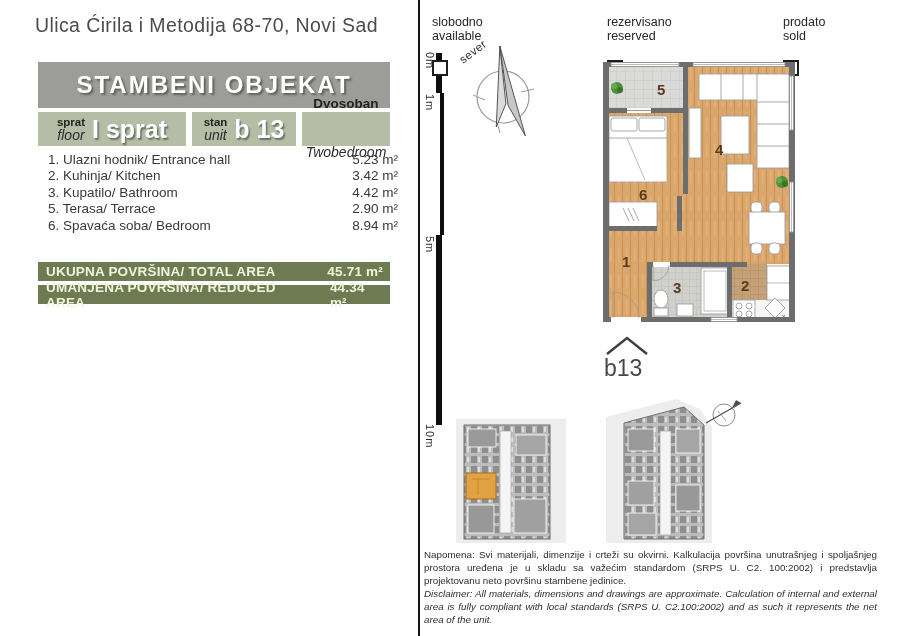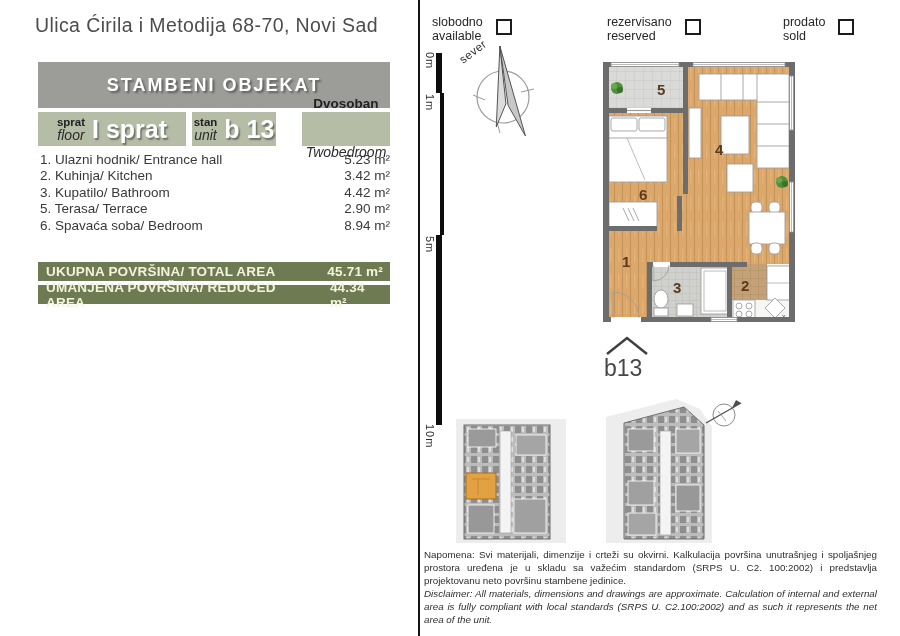--- a/index.html
+++ b/index.html
@@ -5,53 +5,53 @@
   * { margin:0; padding:0; box-sizing:border-box; }
   html,body { width:900px; height:636px; background:#ffffff; overflow:hidden;
               font-family:"Liberation Sans", sans-serif; }
   #canvas { position:relative; width:900px; height:636px; background:#fff; }
 
   
   .address { position:absolute; left:35px; top:14px; font-size:19.5px; color:#4c4c4c;
              letter-spacing:.4px; }
   .title-box { position:absolute; left:38px; top:62px; width:352px; height:46px;
                background:#9c9c99; display:flex; align-items:center; justify-content:center; }
-  .title-box span { color:#fff; font-weight:bold; font-size:18px; letter-spacing:2px;
+  .title-box span { color:#fff; font-weight:bold; font-size:24px; letter-spacing:2px;
                     text-shadow:2px 2px 2px rgba(50,50,50,.55); }
   .info-row { position:absolute; left:38px; top:112px; width:352px; height:34px; }
   .info-box { position:absolute; top:0; height:34px; background:#b6bda6; display:flex;
               align-items:center; justify-content:center; gap:7px; }
-  .ib-1 { left:0; width:148px; } .ib-2 { left:154px; width:84px; } .ib-3 { left:264px; width:88px; flex-direction:column; gap:0; }
+  .ib-1 { left:0; width:148px; } .ib-2 { left:154px; width:104px; } .ib-3 { left:264px; width:88px; flex-direction:column; gap:0; }
   .lbl-stack { display:flex; flex-direction:column; line-height:1.05; text-align:center; }
   .lbl-sr { font-size:11.5px; font-weight:bold; color:#1f1f1f; }
   .lbl-en { font-size:14px; font-style:italic; color:#2c2c2c; }
   .big-val { font-size:25px; font-weight:bold; color:#fff;
              text-shadow:1.5px 1.5px 1.5px rgba(60,60,60,.6); white-space:nowrap; }
   .type-sr { font-size:13.5px; font-weight:bold; color:#222; line-height:1.1; }
   .type-en { font-size:14px; font-style:italic; color:#2c2c2c; line-height:1.1;margin-top:33px; }
 
-  .room-list { position:absolute; left:40px; top:152px; width:350px; }
+  .room-list { position:absolute; left:48px; top:152px; width:350px; }
   .room-row { display:flex; justify-content:space-between; font-size:13.5px; color:#393939;
               line-height:16.4px; }
   .room-area { text-align:right; }
 
   .total-bar { position:absolute; left:38px; width:352px; height:19px; background:#6e7b52;
                display:flex; align-items:center; justify-content:space-between;
                padding:0 7px 0 8px; }
   .tb-1 { top:262px; } .tb-2 { top:285px;gap:24px; }
   .total-bar span { color:#f3f2dd; font-weight:bold; font-size:13.5px; letter-spacing:.2px; }
 
   
   .divider { position:absolute; left:418px; top:0; width:2px; height:636px; background:#141414; }
   .scale-seg { position:absolute; background:#0e0e0e; }
   .vlabel { position:absolute; writing-mode:vertical-rl; font-size:11px; color:#2e2e2e;
             letter-spacing:1px; }
 
   
-  .legend-group { position:absolute; top:16px; display:flex; gap:13px; }
+  .legend-group { position:absolute; top:16px; display:flex; gap:13px;flex-direction:column; }
   .lg-1 { left:432px; } .lg-2 { left:607px; } .lg-3 { left:783px; }
   .legend-text { font-size:12.5px; color:#262626; line-height:1.1; }
   .legend-box { width:16px; height:16px; border:2px solid #1c1c1c; background:#fff; margin-top:3px; }
 
   
   .notes { position:absolute; left:424px; top:549px; width:453px; font-size:9.8px;
            color:#2e2e2e; text-align:justify; line-height:1.32; }
   .notes .en { font-style:italic; }
 
   svg { position:absolute; display:block; }

